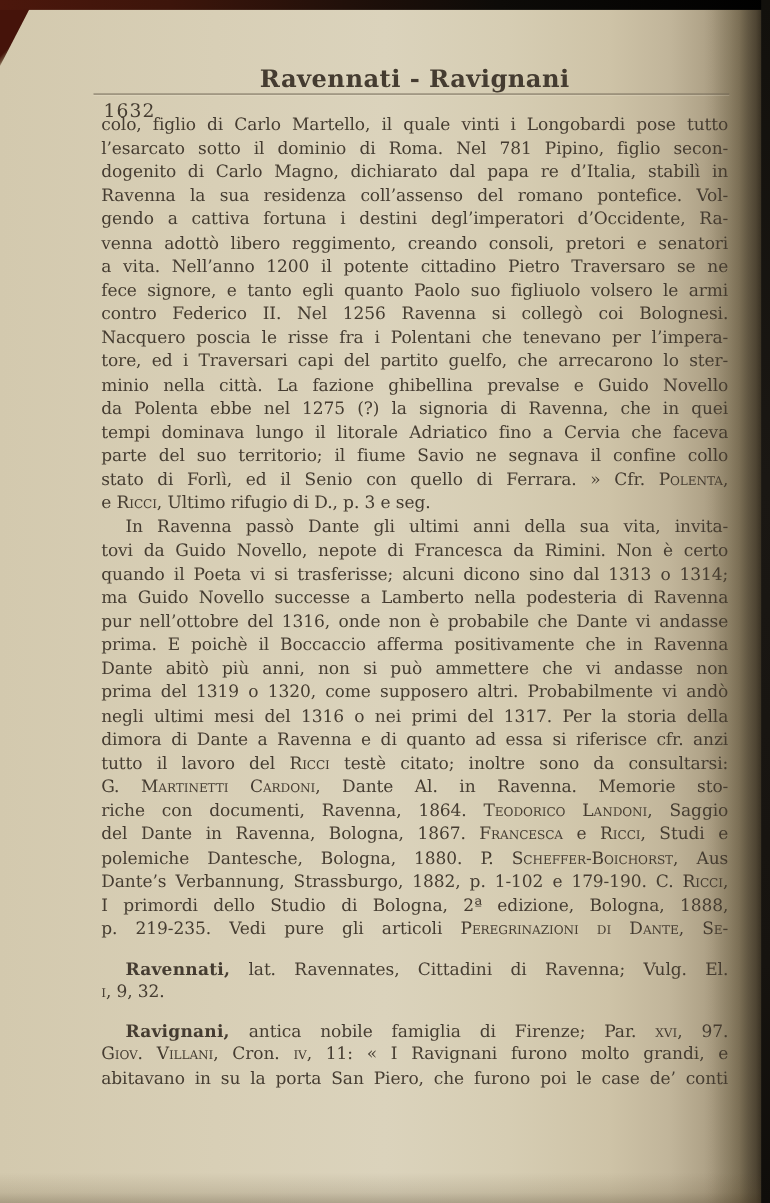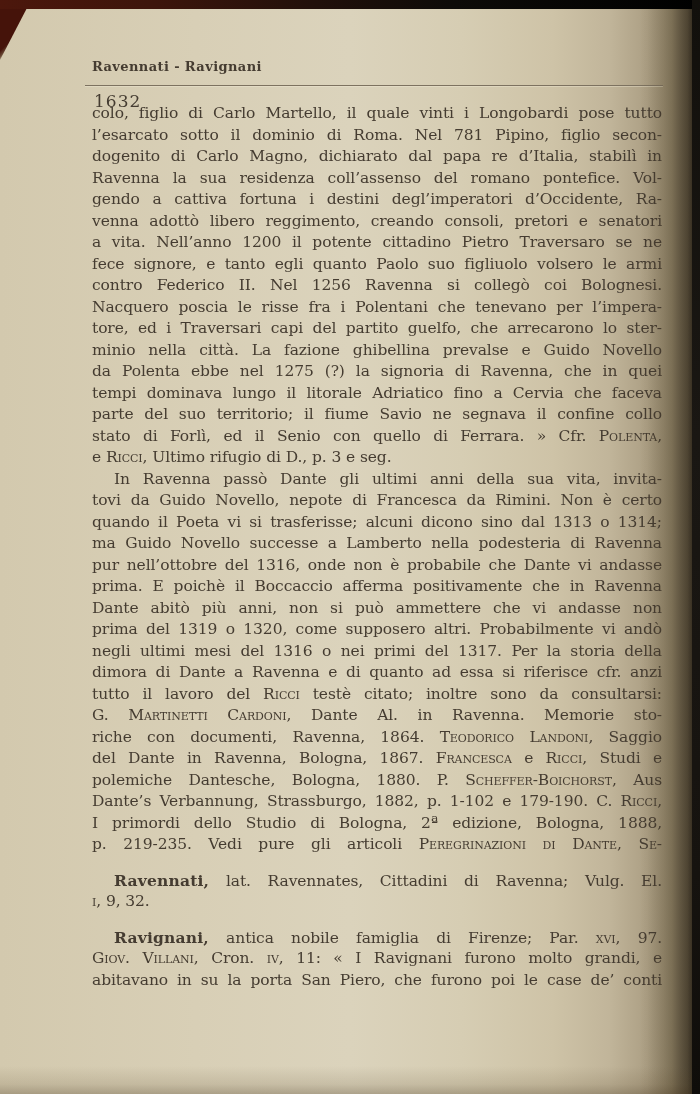--- a/index.html
+++ b/index.html
@@ -40,21 +40,21 @@
     position: absolute; bottom: 0; left: 0; width: 100%; height: 28px;
     background: linear-gradient(180deg, rgba(82,64,36,0) 0%, rgba(82,64,36,0.14) 65%, rgba(66,50,26,0.30) 100%);
     z-index: 5; pointer-events: none;
   }
   .header-pagenum {
     position: absolute; top: 72px; left: 94px;
     font-size: 17px; letter-spacing: 1px; margin-top: 19px;
   }
   .header-title {
     position: absolute; top: 59px; left: 92px; width: 570px;
-    text-align: left; font-size: 13px; font-weight: bold; letter-spacing: 0.4px;
+    text-align: center; font-size: 22px; font-weight: bold; letter-spacing: 0.4px;
   }
   .header-rule {
     position: absolute; top: 85px; left: 85px; width: 578px; height: 0;
     border-top: 1px solid #7d7260;
     box-shadow: 0 1px 0 rgba(245,240,220,0.35);
   }
   .text-block {
     position: absolute; top: 103px; left: 92px; width: 570px;
     font-size: 15.5px; letter-spacing: -0.1px;
   }

